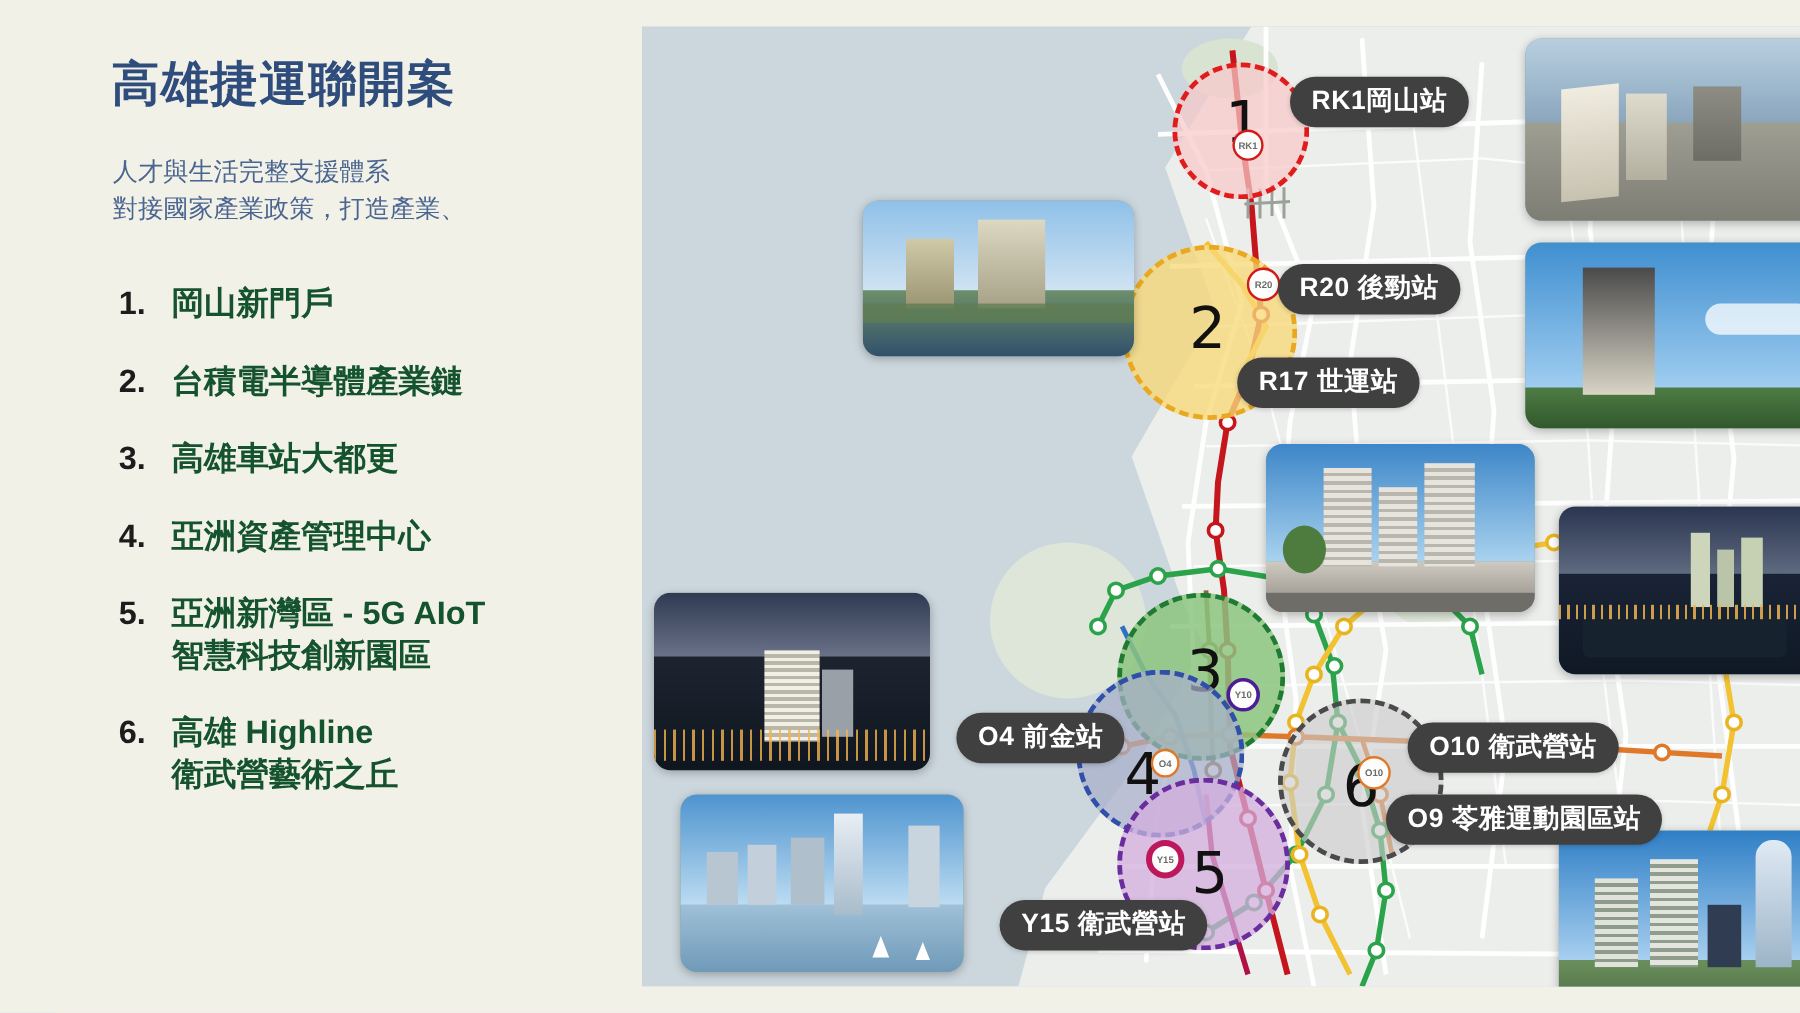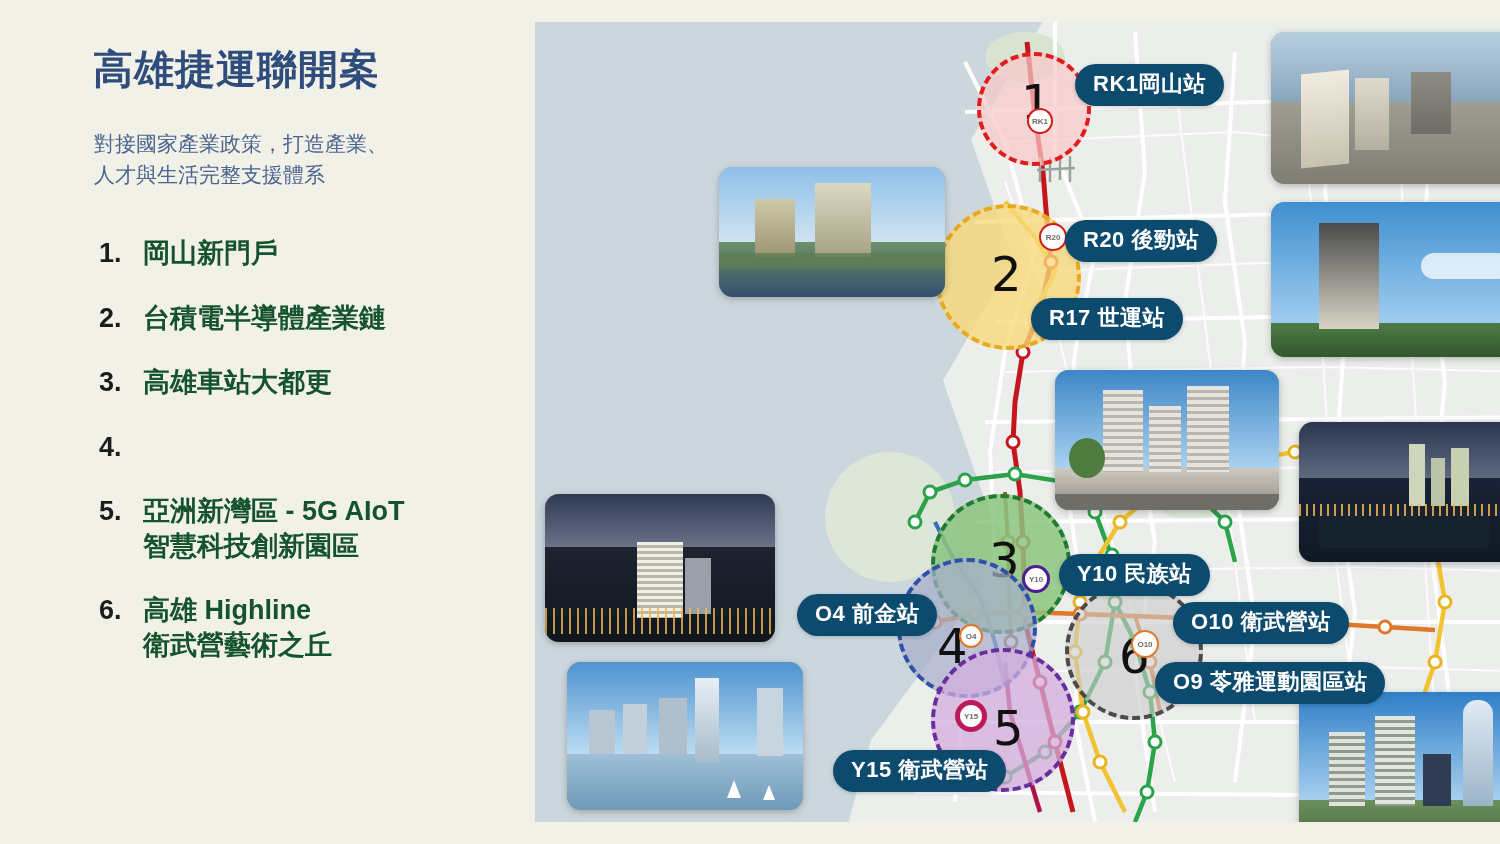--- a/index.html
+++ b/index.html
@@ -62,21 +62,21 @@
 
   
   .stcode{
     position:absolute;border-radius:50%;background:#fdfdfb;
     display:flex;align-items:center;justify-content:center;
     font-size:8px;color:#6b6b6b;font-weight:bold;
   }
 
   
   .pill{
-    position:absolute;background:#0c4a6e;color:#fff;
+    position:absolute;background:#404040;color:#fff;
     border-radius:22px;padding:8px 18px 9px 18px;
     font-size:22px;font-weight:bold;white-space:nowrap;
     line-height:1.12;letter-spacing:.5px;
     box-shadow:0 1px 4px rgba(0,0,0,.2);
   }
 
   
   .photo{
     position:absolute;border-radius:14px;overflow:hidden;
     box-shadow:0 2px 7px rgba(0,0,0,.25);
@@ -89,22 +89,22 @@
 </head>
 <body>
 
 <div class="slide">
 
   <div class="left-panel">
 
     <div class="title">高雄捷運聯開案</div>
 
     <div class="subtitle">
+      <div>人才與生活完整支援體系</div>
       <div>對接國家產業政策，打造產業、</div>
-      <div>人才與生活完整支援體系</div>
     </div>
 
     <div class="list">
 
       <div class="list-item">
         <span class="li-num">1.</span>
         <span class="li-text">
           <span class="l1">岡山新門戶</span>
         </span>
       </div>
@@ -118,20 +118,23 @@
 
       <div class="list-item">
         <span class="li-num">3.</span>
         <span class="li-text">
           <span class="l1">高雄車站大都更</span>
         </span>
       </div>
 
       <div class="list-item">
         <span class="li-num">4.</span>
+        <span class="li-text">
+          <span class="l1">亞洲資產管理中心</span>
+        </span>
       </div>
 
       <div class="list-item">
         <span class="li-num">5.</span>
         <span class="li-text">
           <span class="l1">亞洲新灣區 - 5G AIoT</span>
           <span class="l2">智慧科技創新園區</span>
         </span>
       </div>
 
@@ -394,21 +397,20 @@
       <div class="bld" style="left:124px;bottom:36px;width:28px;height:52px;background:#2f3c52;"></div>
       <div class="bld" style="left:164px;bottom:36px;width:30px;height:106px;background:linear-gradient(#dfeaf4,#9cb4c8);border-radius:14px 14px 0 0;"></div>
     </div>
 
     <div class="pill" style="left:540px;top:42px;">RK1岡山站</div>
 
     <div class="pill" style="left:530px;top:198px;">R20 後勁站</div>
 
     <div class="pill" style="left:496px;top:276px;">R17 世運站</div>
 
-    <div class="pill" style="left:524px;top:532px;">Y10 民族站</div>
 
     <div class="pill" style="left:262px;top:572px;">O4 前金站</div>
 
     <div class="pill" style="left:638px;top:580px;">O10 衛武營站</div>
 
     <div class="pill" style="left:620px;top:640px;">O9 苓雅運動園區站</div>
 
     <div class="pill" style="left:298px;top:728px;">Y15 衛武營站</div>
 
   </div>

